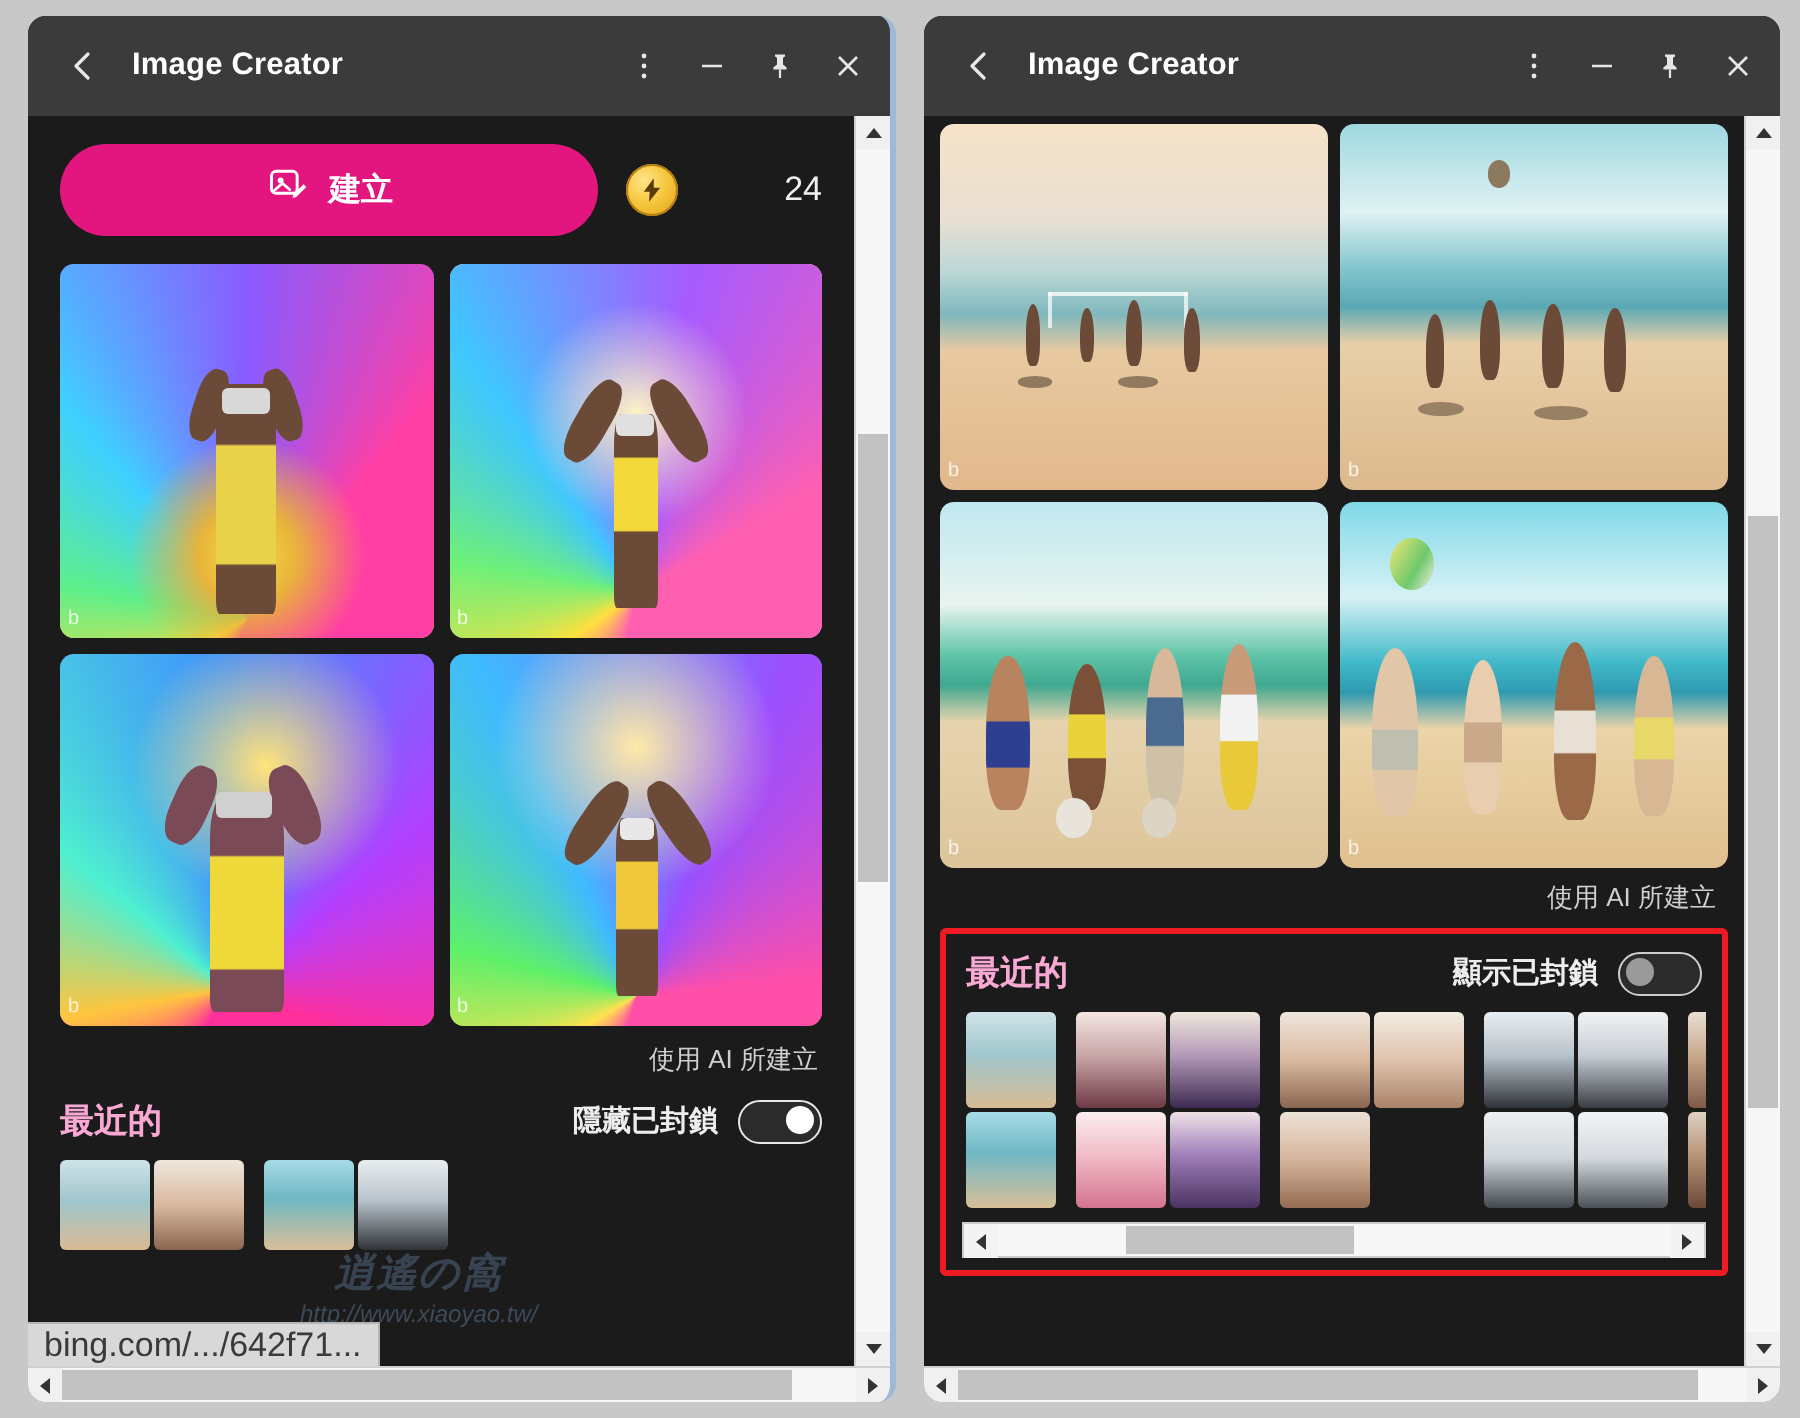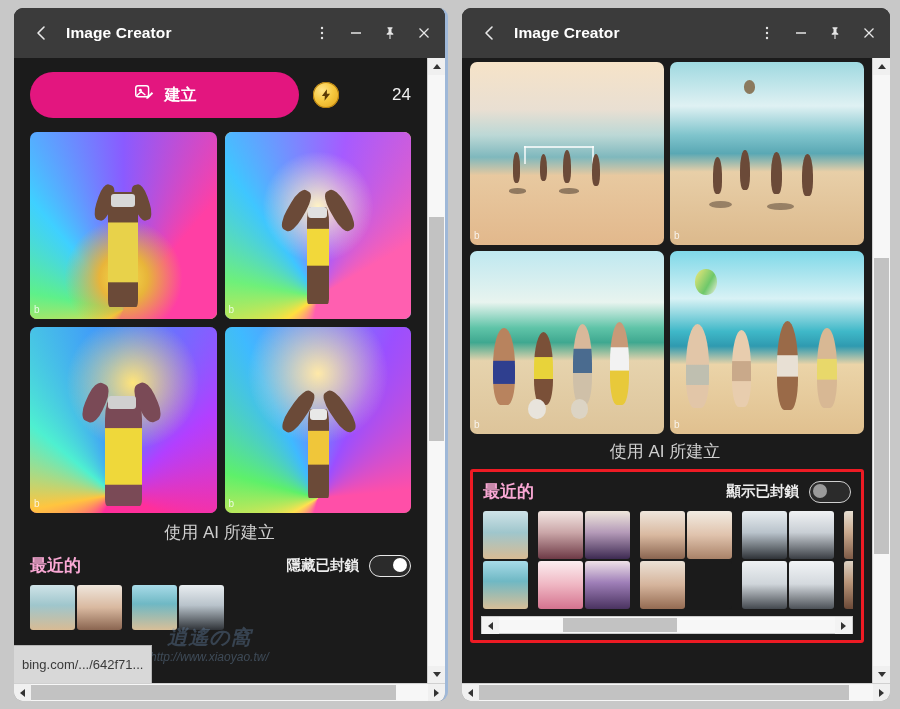--- a/index.html
+++ b/index.html
@@ -82,24 +82,24 @@
 
   .tri { width: 0; height: 0; }
   .tri.up    { border-left: 4.5px solid transparent; border-right: 4.5px solid transparent; border-bottom: 5px solid #333; }
   .tri.down  { border-left: 4.5px solid transparent; border-right: 4.5px solid transparent; border-top: 5px solid #333; }
   .tri.left  { border-top: 4.5px solid transparent; border-bottom: 4.5px solid transparent; border-right: 5px solid #333; }
   .tri.right { border-top: 4.5px solid transparent; border-bottom: 4.5px solid transparent; border-left: 5px solid #333; }
 
   
   .statusbar {
     position: absolute; left: 0; bottom: 0;
-    height: 38px; padding: 0 8px;
+    height: 22px; padding: 0 8px;
     display: flex; align-items: center;
     background: #d8d8d8; color: #3a3a3a;
-    font-size: 13px; border-top: 1px solid #b5b5b5;
+    font-size: 17px; border-top: 1px solid #b5b5b5;
     border-right: 1px solid #b5b5b5;
     max-width: 70%;
     white-space: nowrap; overflow: hidden;
     z-index: 30;
   }
 
   
   .page { padding: 0 12px; }
   .create-row {
     display: flex; align-items: center; gap: 14px;
@@ -149,21 +149,21 @@
   .card { position: relative; border-radius: 7px; overflow: hidden; cursor: pointer; }
   .card.sq { aspect-ratio: 1 / 1; }
   .card.wide { aspect-ratio: 1.06 / 1; }
   .bing-badge {
     position: absolute; left: 4px; bottom: 3px;
     width: 12px; height: 12px; opacity: .8;
     color: #fff; font-size: 10px; line-height: 12px;
   }
 
   .ai-note {
-    text-align: center; color: #cfcfcf; font-size: 17px;
+    text-align: right; color: #cfcfcf; font-size: 13px;
     padding: 8px 6px 4px 4px;
   }
 
   .recent-head {
     display: flex; align-items: center;
     padding: 6px 4px 8px 4px;
   }
   .recent-title { color: #f9a8d4; font-size: 17px; font-weight: bold; }
   .recent-right { margin-left: auto; display: flex; align-items: center; gap: 10px; }
   .recent-lbl { color: #ededed; font-size: 14.5px; font-weight: bold; }

